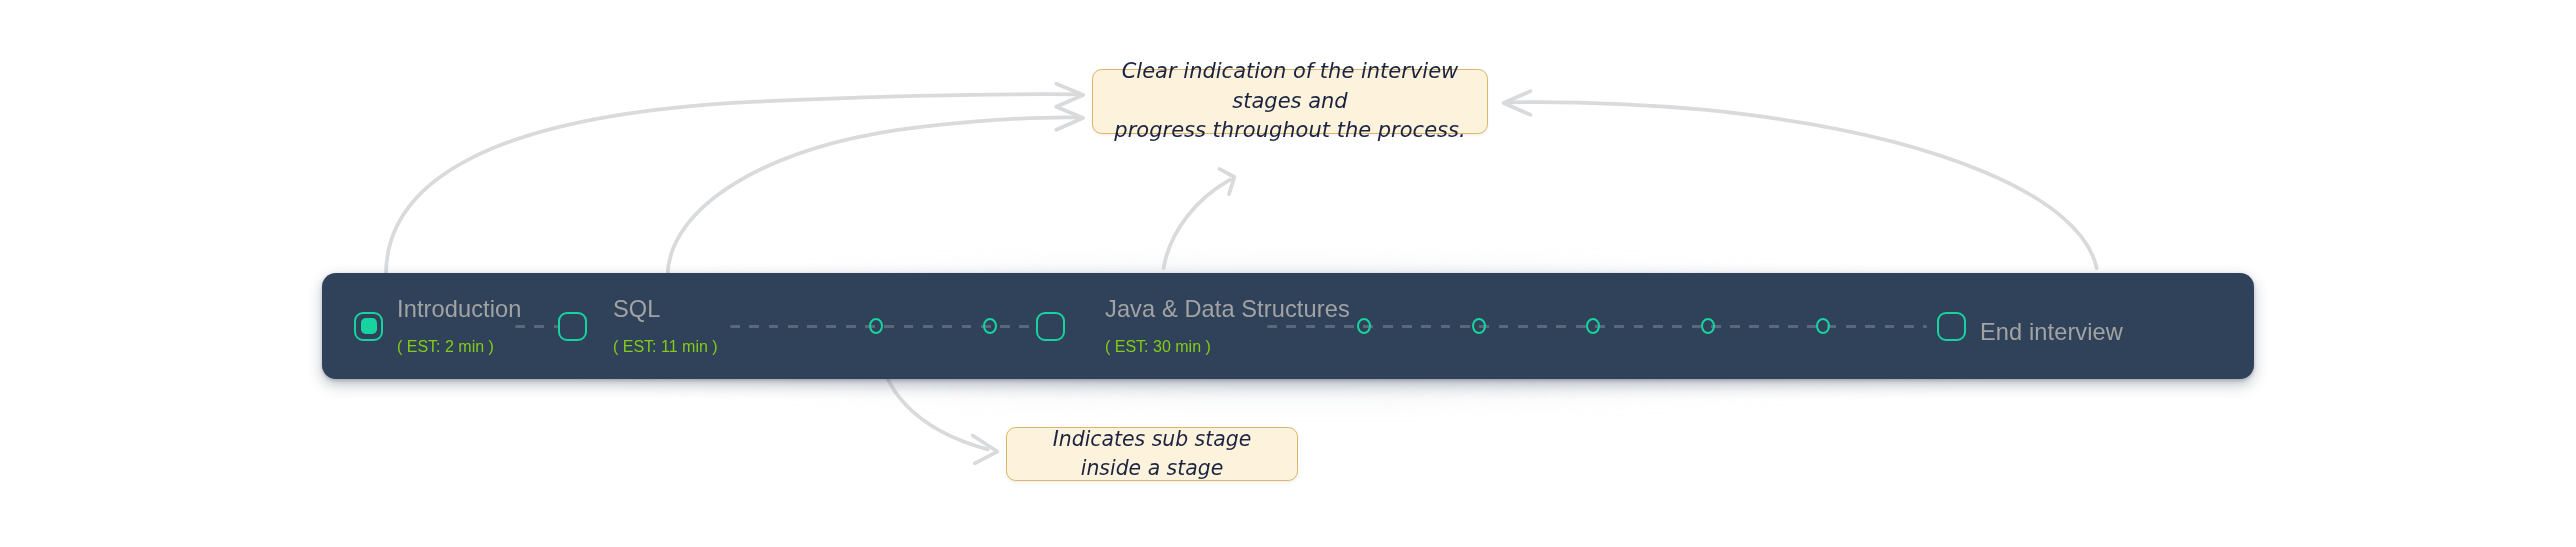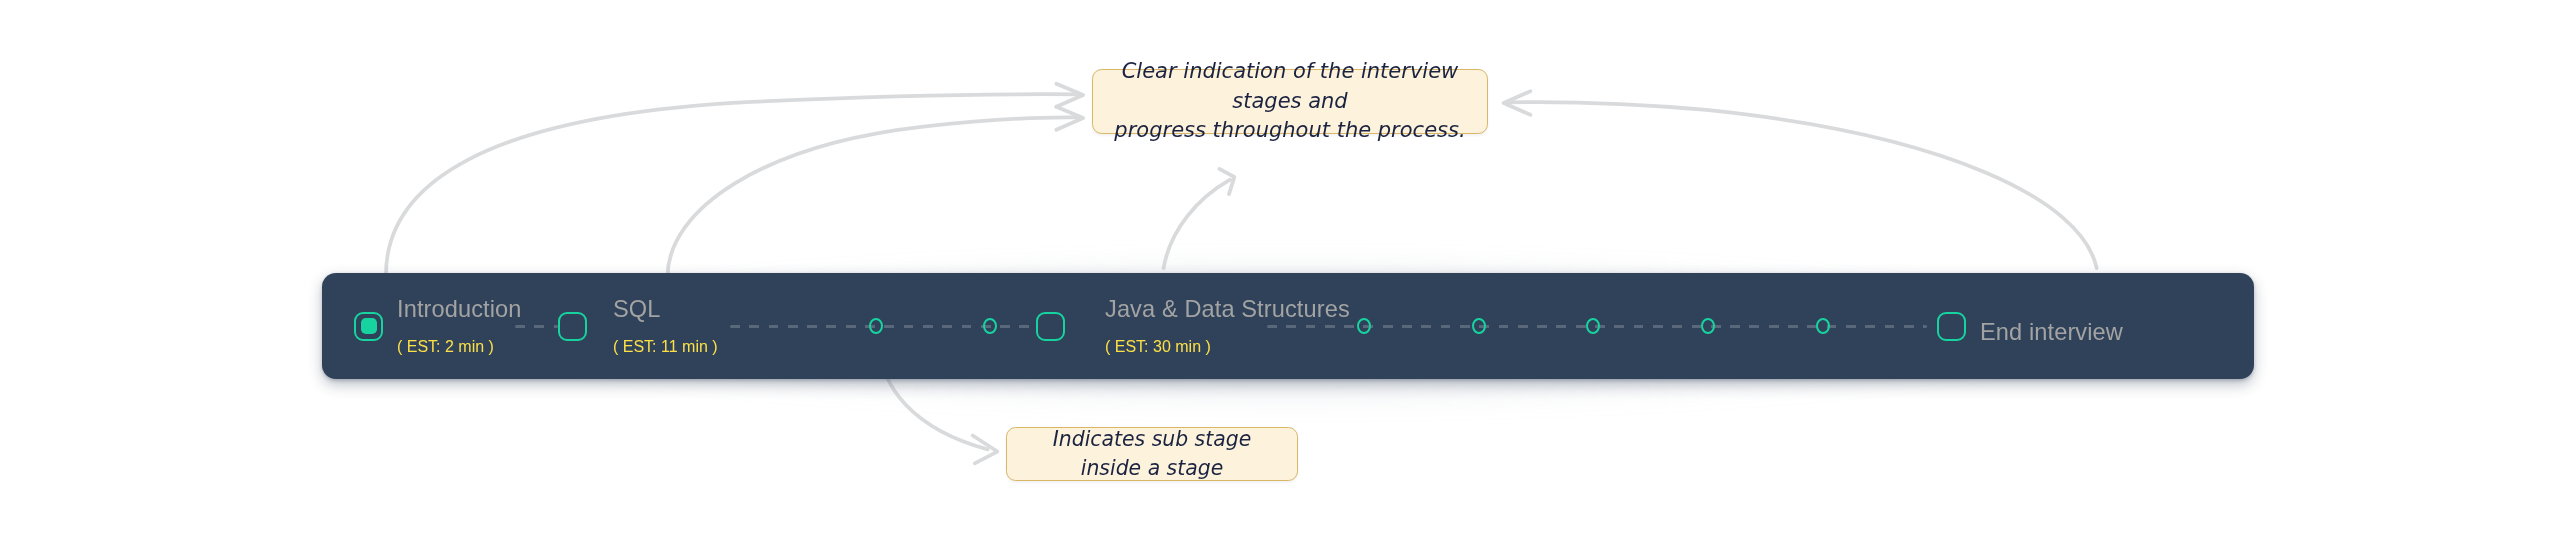--- a/index.html
+++ b/index.html
@@ -172,21 +172,21 @@
 
   .stage-title {
     color: #a3a3a3;
     font-size: 23.6px;
     font-weight: 400;
     letter-spacing: 0.1px;
     line-height: 1.06;
   }
 
   .stage-est {
-    color: #fde047;
+    color: #84cc16;
     font-size: 16px;
     font-weight: 400;
     margin-top: 17px;
     line-height: 1.05;
   }
 
   .stage.no-est .stage-text { justify-content: center; margin-top: 12px; }
 
   
   .substage-dot {

